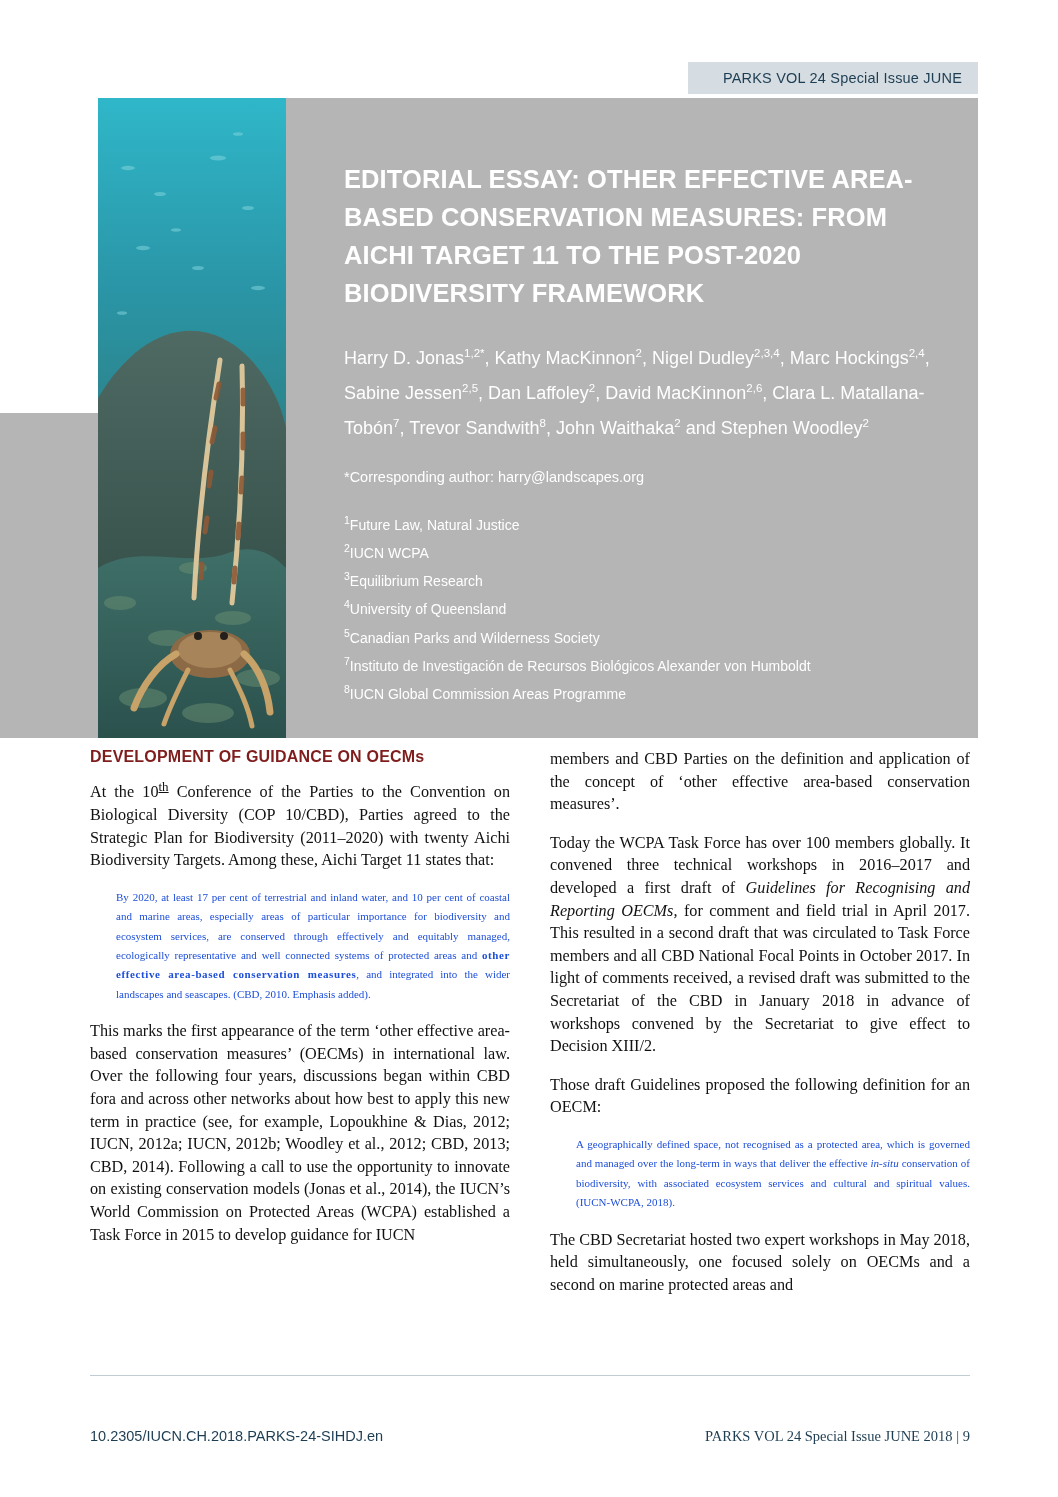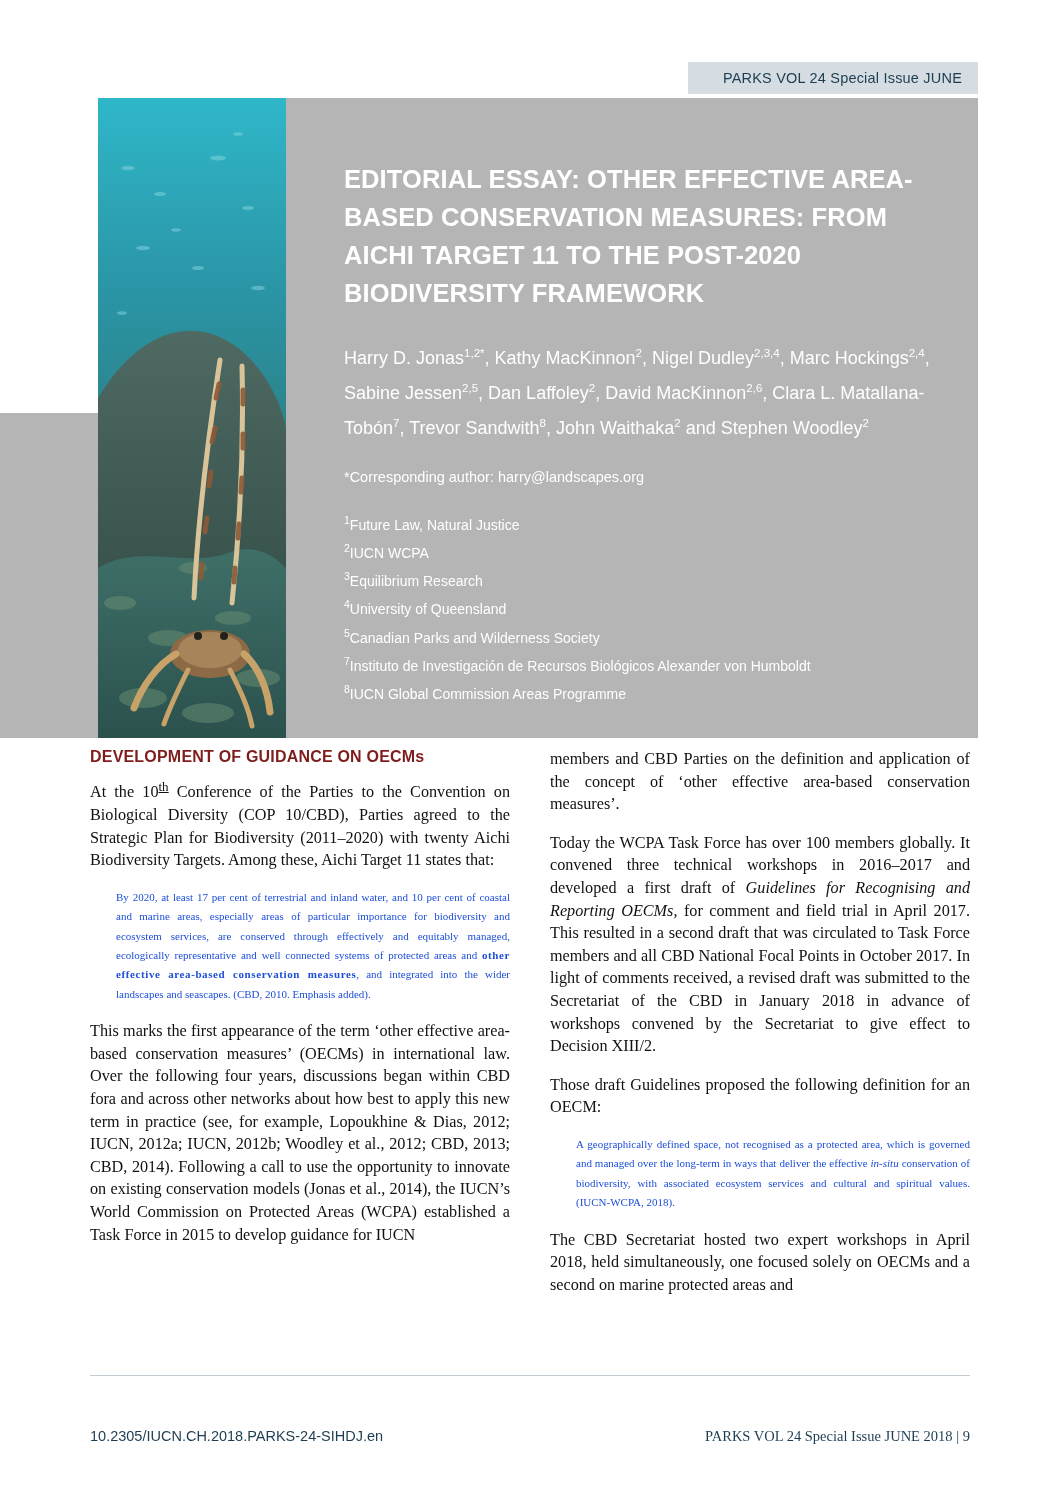--- a/index.html
+++ b/index.html
@@ -269,21 +269,21 @@
       <h2 class="section-heading">DEVELOPMENT OF GUIDANCE ON OECMs</h2>
       <p class="body-text">At the 10<sup>th</sup> Conference of the Parties to the Convention on Biological Diversity (COP 10/CBD), Parties agreed to the Strategic Plan for Biodiversity (2011–2020) with twenty Aichi Biodiversity Targets. Among these, Aichi Target 11 states that:</p>
       <div class="quote">By 2020, at least 17 per cent of terrestrial and inland water, and 10 per cent of coastal and marine areas, especially areas of particular importance for biodiversity and ecosystem services, are conserved through effectively and equitably managed, ecologically representative and well connected systems of protected areas and <b>other effective area-based conservation measures</b>, and integrated into the wider landscapes and seascapes. (CBD, 2010. Emphasis added).</div>
       <p class="body-text">This marks the first appearance of the term ‘other effective area-based conservation measures’ (OECMs) in international law. Over the following four years, discussions began within CBD fora and across other networks about how best to apply this new term in practice (see, for example, Lopoukhine &amp; Dias, 2012; IUCN, 2012a; IUCN, 2012b; Woodley et al., 2012; CBD, 2013; CBD, 2014). Following a call to use the opportunity to innovate on existing conservation models (Jonas et al., 2014), the IUCN’s World Commission on Protected Areas (WCPA) established a Task Force in 2015 to develop guidance for IUCN</p>
     </div>
     <div class="col col-right">
       <p class="body-text">members and CBD Parties on the definition and application of the concept of ‘other effective area-based conservation measures’.</p>
       <p class="body-text">Today the WCPA Task Force has over 100 members globally. It convened three technical workshops in 2016–2017 and developed a first draft of <i>Guidelines for Recognising and Reporting OECMs,</i> for comment and field trial in April 2017. This resulted in a second draft that was circulated to Task Force members and all CBD National Focal Points in October 2017. In light of comments received, a revised draft was submitted to the Secretariat of the CBD in January 2018 in advance of workshops convened by the Secretariat to give effect to Decision XIII/2.</p>
       <p class="body-text">Those draft Guidelines proposed the following definition for an OECM:</p>
       <div class="quote">A geographically defined space, not recognised as a protected area, which is governed and managed over the long-term in ways that deliver the effective <i>in-situ</i> conservation of biodiversity, with associated ecosystem services and cultural and spiritual values. (IUCN-WCPA, 2018).</div>
-      <p class="body-text">The CBD Secretariat hosted two expert workshops in April 2018, held simultaneously, one focused solely on OECMs and a second on marine protected areas and</p>
+      <p class="body-text">The CBD Secretariat hosted two expert workshops in May 2018, held simultaneously, one focused solely on OECMs and a second on marine protected areas and</p>
     </div>
   </div>
 
   <div class="footer-rule"></div>
   <div class="footer">
     <span class="footer-left">10.2305/IUCN.CH.2018.PARKS-24-SIHDJ.en</span>
     <span class="footer-right">PARKS VOL 24 Special Issue JUNE 2018 | 9</span>
   </div>
 
 </div>

